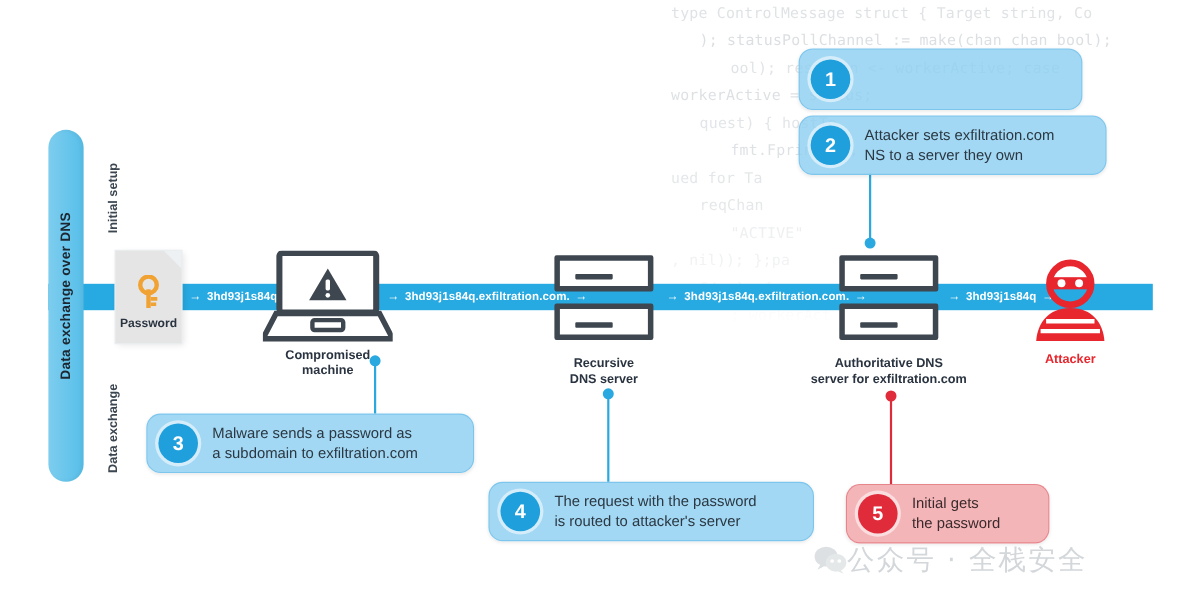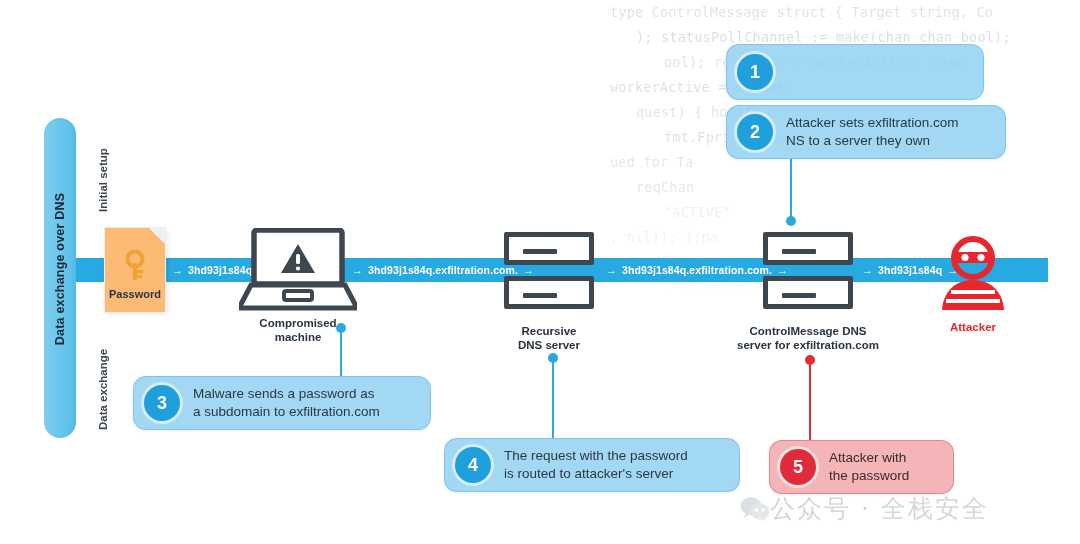--- a/index.html
+++ b/index.html
@@ -87,21 +87,21 @@
   .server .bar{
     position:absolute;left:14px;top:12px;width:34px;height:5px;background:#3e4750;border-radius:1px;
   }
 
   
   .attacker{position:relative;width:84px;height:80px;margin:0 auto;}
 
   
   .doc{
     position:absolute;left:105px;top:228px;width:60px;height:84px;
-    background:#fdba74;
+    background:#e5e5e5;
     box-shadow:0 0 0 1px #eceff1, 2px 2px 6px rgba(0,0,0,.10);
   }
   .doc .fold{
     position:absolute;right:0;top:0;width:0;height:0;
     border-left:16px solid transparent;border-top:16px solid #eef1f3;
   }
   .doc .key{position:absolute;left:50%;top:22px;transform:translateX(-50%);}
   .doc .dlabel{
     position:absolute;left:0;bottom:12px;width:100%;text-align:center;
     font-size:11px;font-weight:bold;color:#2a3440;
@@ -232,21 +232,21 @@
 
   <div class="node" style="left:762px;top:232px;width:92px;">
     <div class="server">
       <div class="unit u1">
           <div class="bar"></div>
         </div>
       <div class="unit u2">
           <div class="bar"></div>
         </div>
     </div>
-    <div class="cap" style="margin-top:12px;width:200px;margin-left:-54px;">ControlMessage DNS</div>
+    <div class="cap" style="margin-top:12px;width:200px;margin-left:-54px;">Authoritative DNS</div>
     <div class="cap" style="margin-top:0;width:200px;margin-left:-54px;">server for exfiltration.com</div>
   </div>
 
   <div class="node red" style="left:930px;top:232px;width:86px;">
     <div class="attacker">
       <svg width="84" height="80" viewBox="0 0 84 80">
         <circle cx="42" cy="26" r="19" fill="none" stroke="#e8262d" stroke-width="6"></circle>
         <rect x="23" y="20" width="38" height="11" fill="#e8262d"></rect>
         <circle cx="34" cy="25.5" r="3.6" fill="#ffffff"></circle>
         <circle cx="50" cy="25.5" r="3.6" fill="#ffffff"></circle>
@@ -287,21 +287,21 @@
   </div>
 
   <div class="callout" style="left:444px;top:438px;width:296px;height:54px;">
     <div class="num">4</div>
     <div class="txt">The request with the password
 is routed to attacker's server</div>
   </div>
 
   <div class="callout red" style="left:769px;top:440px;width:185px;height:54px;">
     <div class="num">5</div>
-    <div class="txt">Attacker with
+    <div class="txt">Initial gets
 the password</div>
   </div>
 
   <div id="watermark">
     <svg width="30" height="26" viewBox="0 0 30 26">
       <ellipse cx="11" cy="10" rx="10.5" ry="9" fill="#c9ced2"></ellipse>
       <path d="M6 17 L3 22 L9 19 Z" fill="#c9ced2"></path>
       <ellipse cx="20" cy="15.5" rx="9.5" ry="8.2" fill="#d6dadd"></ellipse>
       <path d="M24 22 L27 25.5 L22 23.5 Z" fill="#d6dadd"></path>
       <circle cx="16.5" cy="14" r="1.7" fill="#ffffff"></circle>

